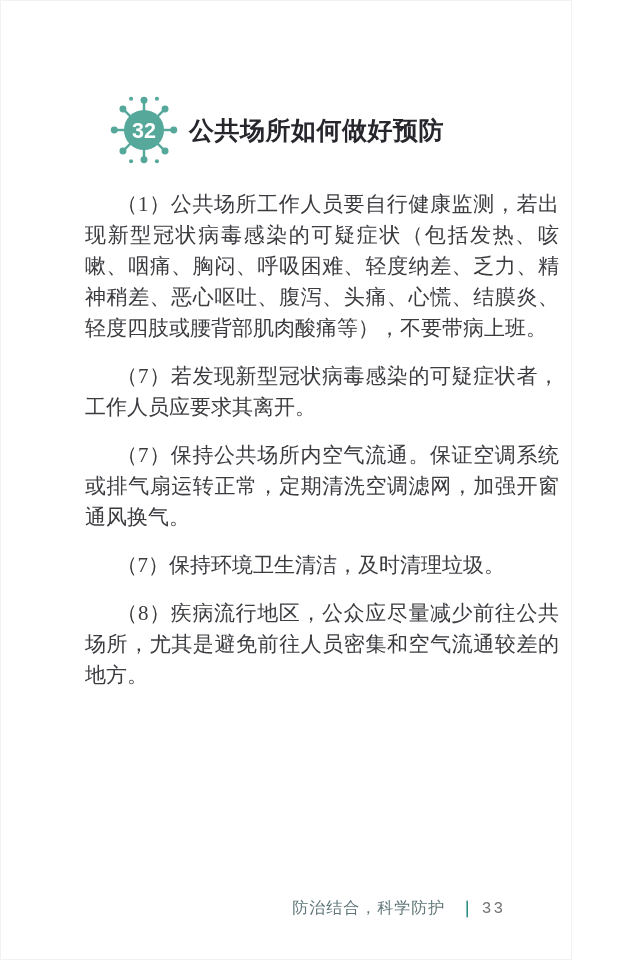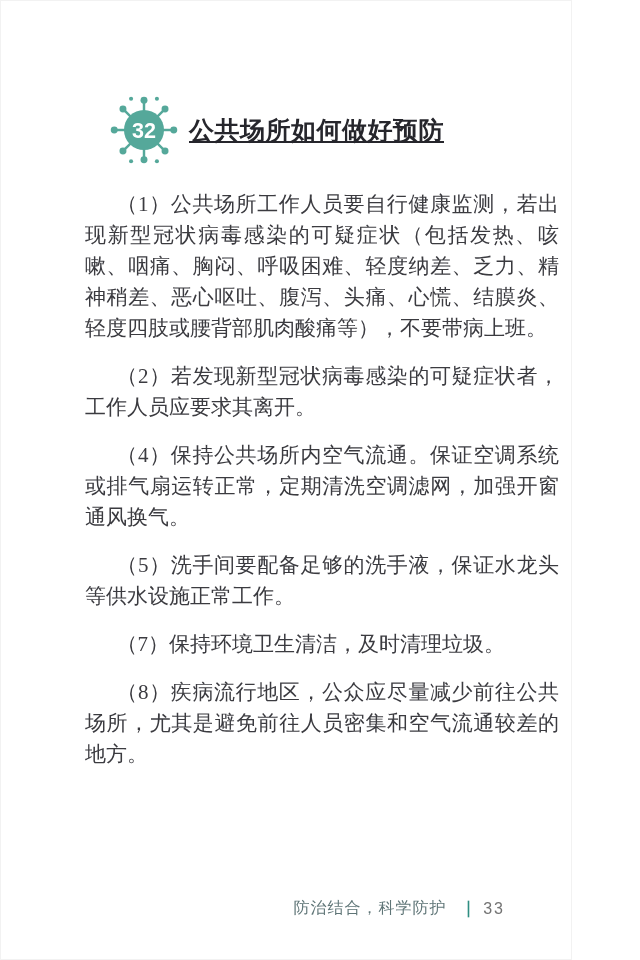--- a/index.html
+++ b/index.html
@@ -30,21 +30,20 @@
     fill: #ffffff;
   }
   .section-title {
     font-family: "Liberation Sans", sans-serif;
     font-weight: bold;
     font-size: 25px;
     letter-spacing: 0.5px;
     color: #26262c;
     margin-left: 6px;
     white-space: nowrap;
-    text-decoration: underline;
   }
 
   
   .content {
     position: absolute;
     top: 171px;
     left: 84px;
     width: 474px;
   }
   .content p {
@@ -57,21 +56,21 @@
     text-indent: 1.5em;
   }
 
   
   .footer {
     position: absolute;
     top: 897px;
     right: 66px;
     display: flex;
     align-items: center;
-    font-family: Liberation Sans, sans-serif;
+    font-family: Liberation Mono, monospace;
     font-size: 16px;
     color: #5f7577;
     letter-spacing: 1px;
     white-space: nowrap;
   }
   .footer .sep {
     color: #2f8e82;
     font-weight: bold;
     margin: 0 6px 0 14px;
   }
@@ -114,23 +113,22 @@
           <circle cx="38" cy="38" r="19.5"></circle>
         </g>
         <text class="virus-num" x="38" y="45.5" font-size="21" text-anchor="middle">32</text>
       </svg>
     </span>
     <span class="section-title">公共场所如何做好预防</span>
   </div>
 
   <div class="content">
     <p>（1）公共场所工作人员要自行健康监测，若出现新型冠状病毒感染的可疑症状（包括发热、咳嗽、咽痛、胸闷、呼吸困难、轻度纳差、乏力、精神稍差、恶心呕吐、腹泻、头痛、心慌、结膜炎、轻度四肢或腰背部肌肉酸痛等），不要带病上班。</p>
-    <p>（2）若发现新型冠状病毒感染的可疑症状者，工作人员应要求其离开。</p>
-    <p>（4）保持公共场所内空气流通。保证空调系统或排气扇运转正常，定期清洗空调滤网，加强开窗通风换气。</p>
-    <p>（5）洗手间要配备足够的洗手液，保证水龙头等供水设施正常工作。</p>
+    <p>（7）若发现新型冠状病毒感染的可疑症状者，工作人员应要求其离开。</p>
+    <p>（7）保持公共场所内空气流通。保证空调系统或排气扇运转正常，定期清洗空调滤网，加强开窗通风换气。</p>
     <p>（7）保持环境卫生清洁，及时清理垃圾。</p>
     <p>（8）疾病流行地区，公众应尽量减少前往公共场所，尤其是避免前往人员密集和空气流通较差的地方。</p>
   </div>
 
   <div class="footer">
     <span>防治结合，科学防护</span>
     <span class="sep">｜</span>
     <span class="pagenum">33</span>
   </div>
 

